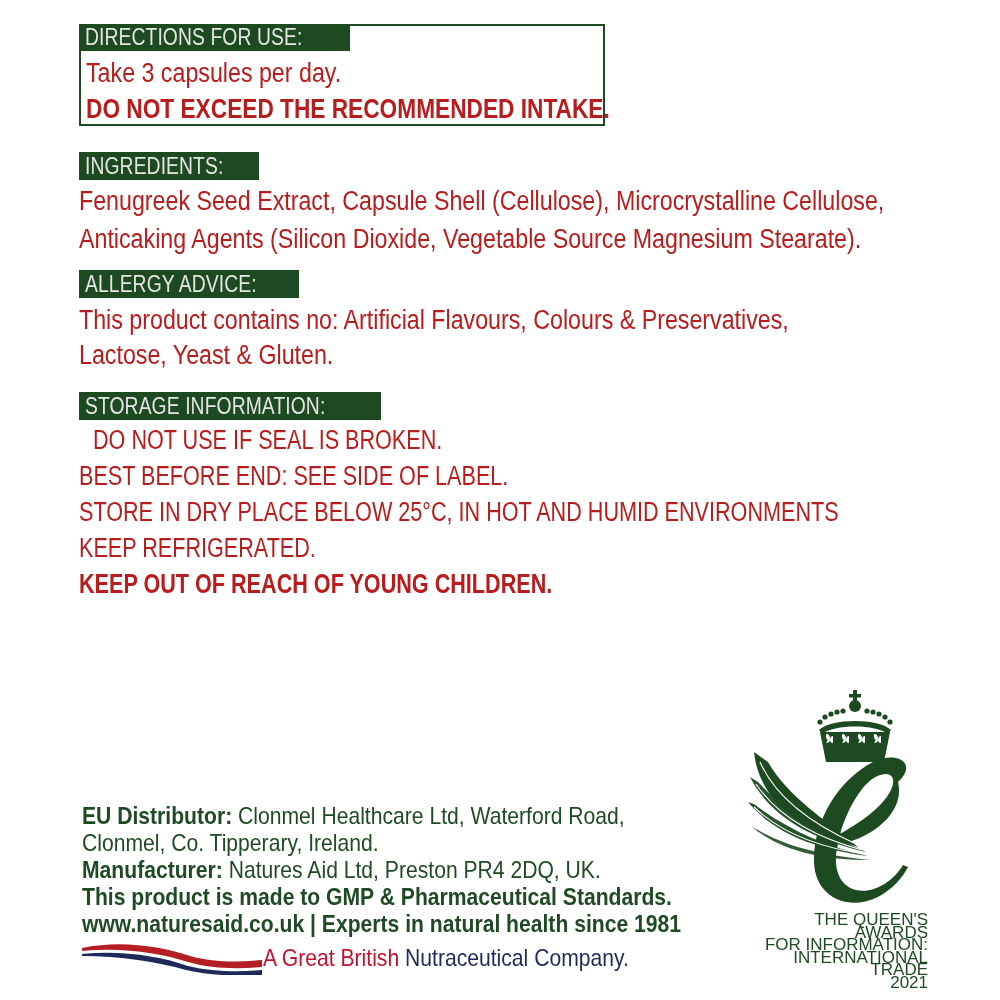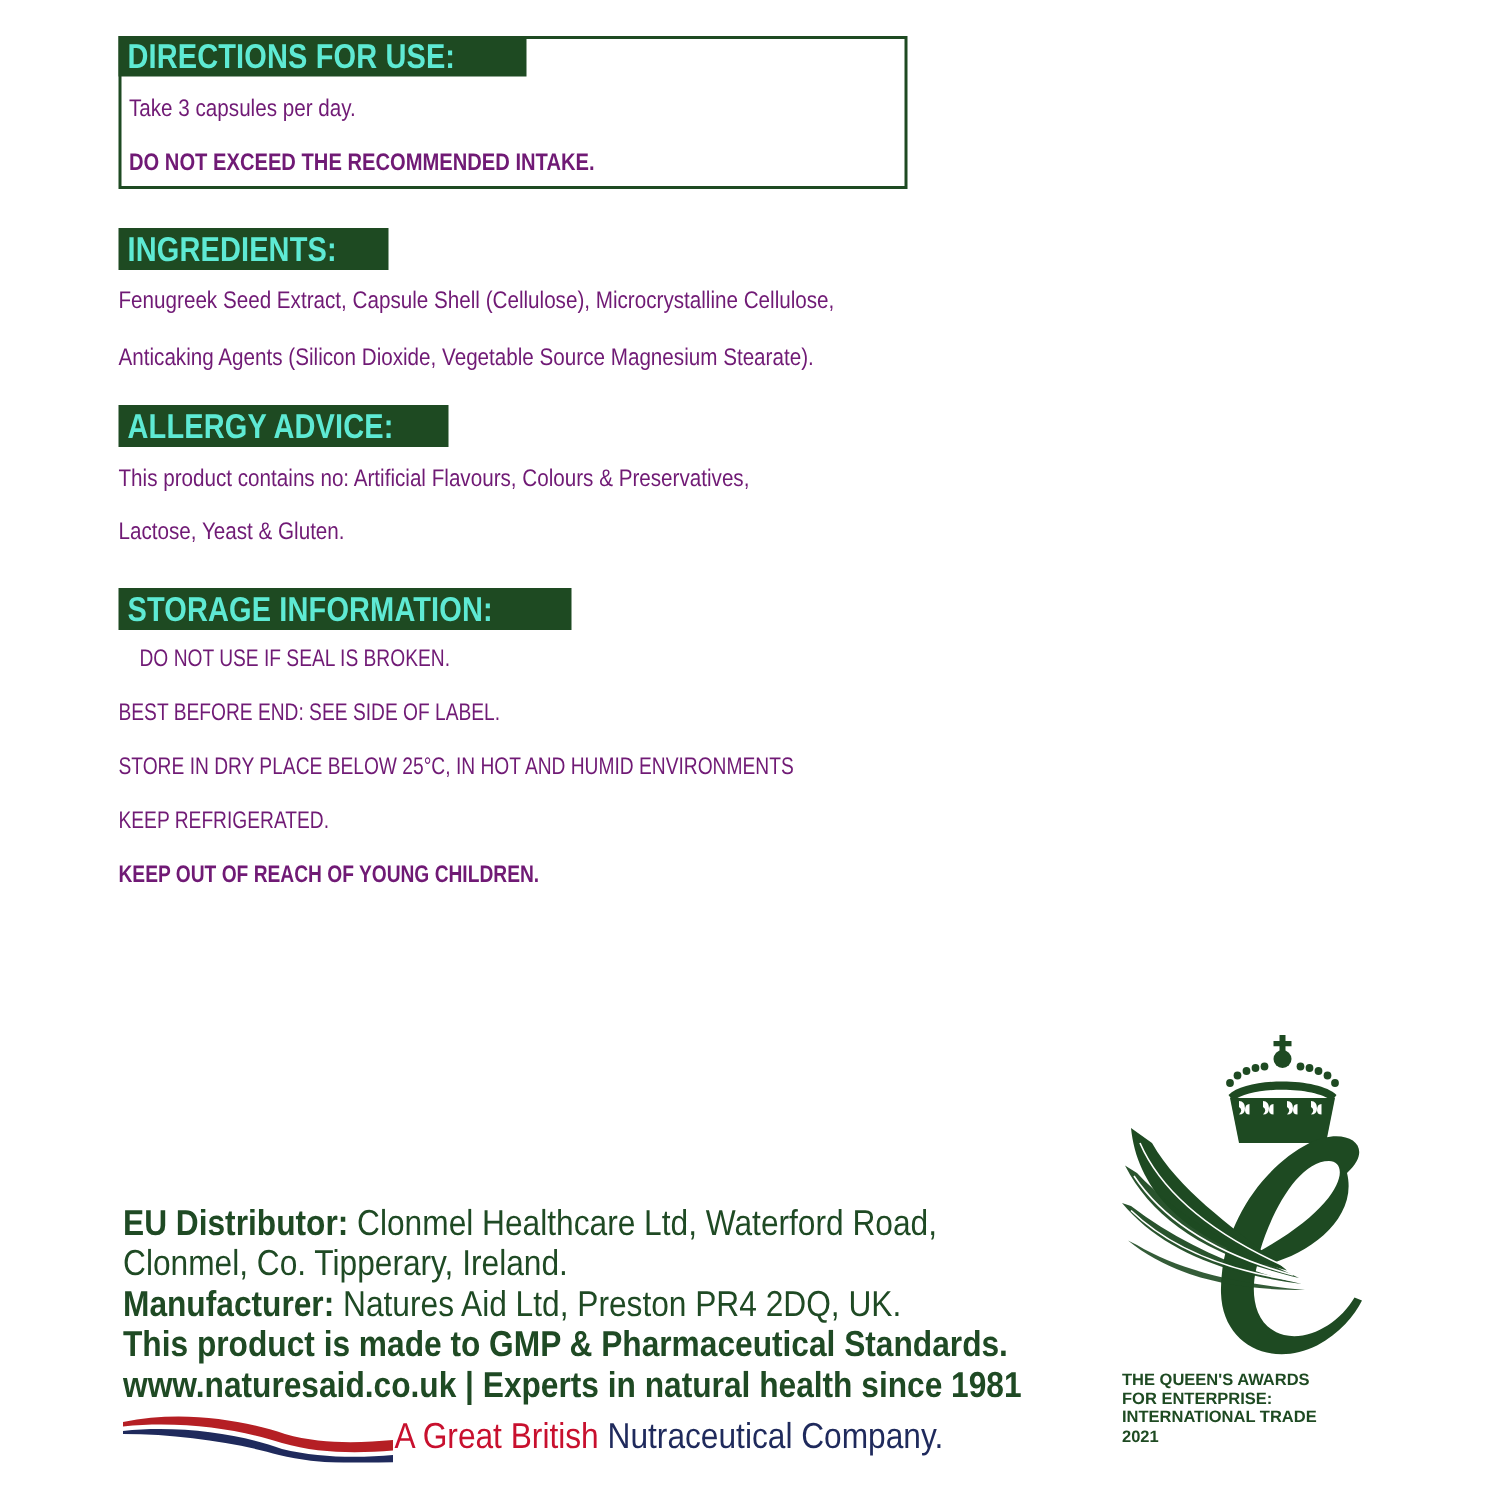--- a/index.html
+++ b/index.html
@@ -11,36 +11,36 @@
       width: 1000px;
       height: 1000px;
       position: relative;
       overflow: hidden;
       color: #1f4a24;
       font-family: "Liberation Sans", "DejaVu Sans", sans-serif;
     }
     .section-head {
       position: absolute;
       background: #1e4a22;
-      color: #5eead4;
-      font-weight: bold;
+      color: #e5e5e5;
+      font-weight: normal;
       font-size: 23px;
       line-height: 28px;
       height: 28px;
       padding: 0 6px 0 6px;
       white-space: nowrap;
       letter-spacing: 0.1px;
     }
     .line {
       position: absolute;
       left: 79px;
       white-space: nowrap;
-      font-size: 16px;
+      font-size: 27px;
       line-height: 30px;
-      color: #701a75;
+      color: #b91c1c;
     }
     .cond {
       display: inline-block;
       transform: scaleX(0.86);
       transform-origin: left center;
     }
     .cond-b {
       display: inline-block;
       transform: scaleX(0.84);
       transform-origin: left center;
@@ -67,24 +67,24 @@
     }
     .footer-line .cond {
       transform: scaleX(0.88);
     }
 
     #award-text {
       position: absolute;
       left: 748px;
       top: 914px;
       width: 180px;
-      text-align: left;
-      font-size: 11px;
+      text-align: right;
+      font-size: 17px;
       line-height: 12.5px;
-      font-weight: bold;
+      font-weight: normal;
       color: #1e4a22;
       font-family: "Liberation Sans", sans-serif;
     }
   </style>
 </head>
 <body>
 
 <div id="directions-box"></div>
 <div class="section-head" style="left:79px; top:24px; height:27px; line-height:27px;">
   <span class="cond-b">DIRECTIONS FOR USE:</span>
@@ -212,16 +212,16 @@
   </g>
   <g fill="none" stroke="#ffffff" stroke-width="1.1">
     <path d="M12,10 C25,40 55,68 108,92"></path>
     <path d="M8,32 C28,62 62,84 114,98"></path>
     <path d="M6,55 C32,80 68,95 117,102"></path>
   </g>
 </svg>
 
 <div id="award-text">
   <div>THE QUEEN'S AWARDS</div>
-  <div>FOR ENTERPRISE:</div>
+  <div>FOR INFORMATION:</div>
   <div>INTERNATIONAL TRADE</div>
   <div>2021</div>
 </div>
 
 </body></html>

